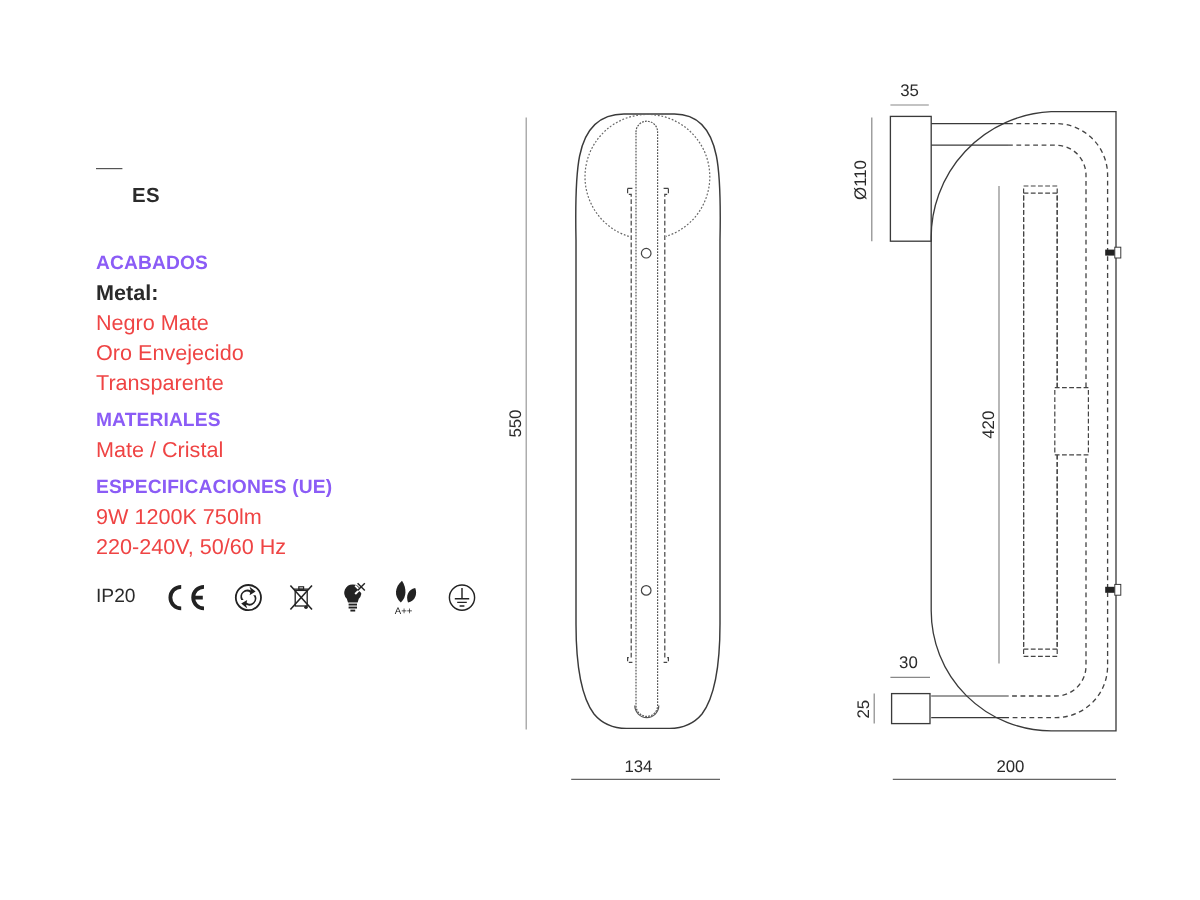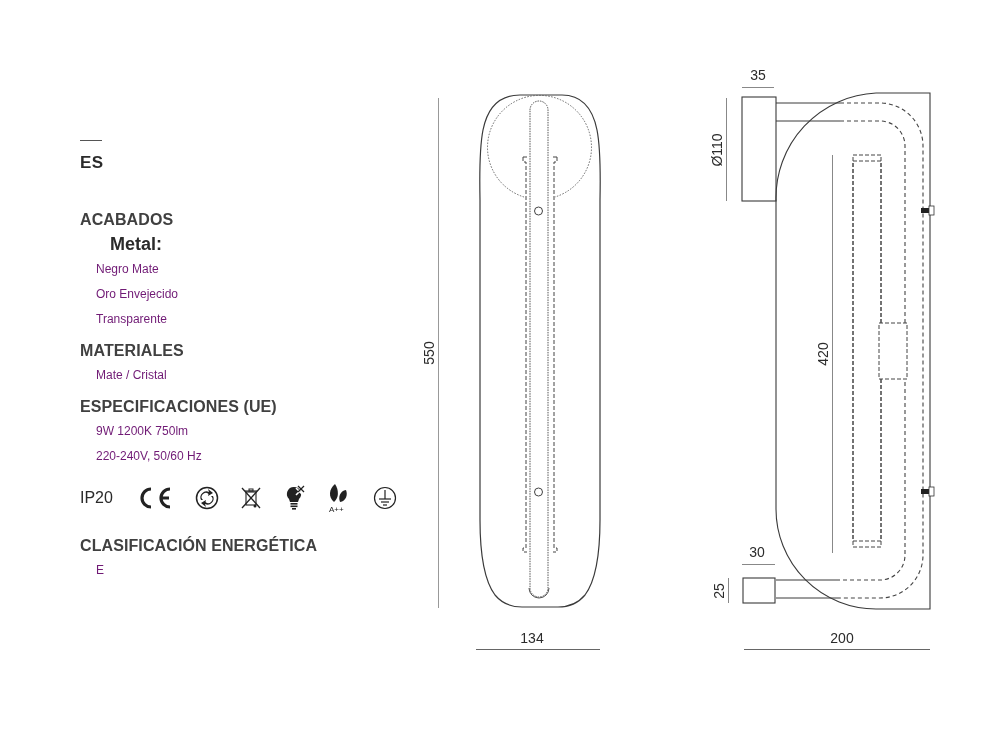--- a/index.html
+++ b/index.html
@@ -1,23 +1,23 @@
 <!DOCTYPE html>
 <html><head>
   <meta charset="utf-8">
   <style>
     html, body { margin: 0; padding: 0; background: #ffffff; }
     body { width: 1000px; height: 750px; position: relative; overflow: hidden;
            font-family: "Liberation Sans", "DejaVu Sans", sans-serif; color: #2b2b2b; }
     .spec { position: absolute; left: 80px; top: 140px; width: 300px; }
     .rule { width: 22px; height: 1px; background: #555; margin-bottom: 12px; }
-    .lang { font-weight: bold; font-size: 17px; letter-spacing: 0.3px; margin-bottom: 34px; }
-    .h { font-weight: bold; font-size: 16px; line-height: 25px; letter-spacing: 0.1px; color:#404040; }
-    .sub { font-weight: bold; font-size: 18px; line-height: 25px; color:#2a2a2a;margin-left:30px; }
-    .v { font-size: 12px; line-height: 25px; color: #701a75; font-weight: normal; margin-left: 16px; }
+    .lang { font-weight: bold; font-size: 17px; letter-spacing: 0.3px; margin-bottom: 34px; margin-left: 30px; }
+    .h { font-weight: bold; font-size: 16px; line-height: 25px; letter-spacing: 0.1px; color:#8b5cf6; }
+    .sub { font-weight: bold; font-size: 18px; line-height: 25px; color:#2a2a2a; }
+    .v { font-size: 18px; line-height: 25px; color: #ef4444; font-weight: normal; }
     .gap { height: 6px; }
     .icons { display: flex; align-items: center; gap: 21px; margin-top: 14px; height: 30px; }
     .ip { font-size: 16px; color:#2a2a2a; margin-right: 2px; }
     .icons svg { display:block; }
     .energy { margin-top: 20px; }
     .drawing { position: absolute; left: 0; top: 0; }
     .dim { font-family: "Liberation Sans", "DejaVu Sans", sans-serif; font-size: 14px; fill: #2b2b2b; }
   </style>
 </head>
 <body>
@@ -90,24 +90,20 @@
       <svg width="24" height="24" viewBox="0 0 24 24">
         <circle cx="12" cy="12" r="10.5" fill="none" stroke="#222" stroke-width="1.2"></circle>
         <line x1="12" y1="4" x2="12" y2="13" stroke="#222" stroke-width="1.2"></line>
         <line x1="6" y1="13" x2="18" y2="13" stroke="#222" stroke-width="1.2"></line>
         <line x1="8" y1="16" x2="16" y2="16" stroke="#222" stroke-width="1.2"></line>
         <line x1="10" y1="19" x2="14" y2="19" stroke="#222" stroke-width="1.2"></line>
       </svg>
     </span>
   </div>
 
-  <div class="energy">
-    <div class="h">CLASIFICACIÓN ENERGÉTICA</div>
-    <div class="v">E</div>
-  </div>
 </div>
 
 <svg class="drawing" width="1000" height="750" viewBox="0 0 1000 750">
 
   <g>
 
     <line x1="438.5" y1="98" x2="438.5" y2="608" stroke="#999" stroke-width="1"></line>
     <text class="dim" transform="translate(434,353) rotate(-90)" text-anchor="middle">550</text>
 
     <path d="M520 95 L562 95 Q590 95 597 130 Q601 150 600 200 L600 520 Q600 575 585 595 Q575 607 558 607 L522 607 Q505 607 495 595 Q480 575 480 520 L480 200 Q479 150 483 130 Q490 95 520 95 Z" fill="none" stroke="#3a3a3a" stroke-width="1.2"></path>

